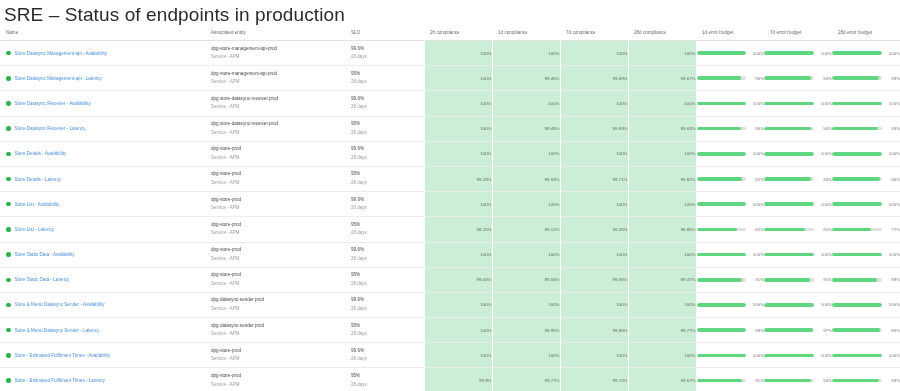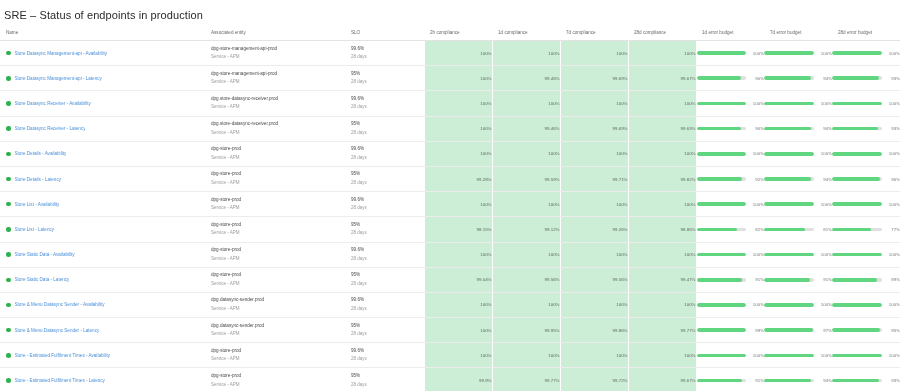--- a/index.html
+++ b/index.html
@@ -6,21 +6,21 @@
   * { box-sizing: border-box; }
   html, body {
     margin: 0; padding: 0;
     width: 900px; height: 391px;
     background: #ffffff;
     font-family: "Liberation Sans", sans-serif;
     color: #333333;
     overflow: hidden;
   }
   #page-title {
-    font-size: 11px;
+    font-size: 19px;
     font-weight: 400;
     color: #2b2b2b;
     margin: 4px 0 0 4px;
     letter-spacing: 0.1px;
     line-height: 22px;
   }
   table.slo-table {
     width: 900px;
     border-collapse: collapse;
     table-layout: fixed;

